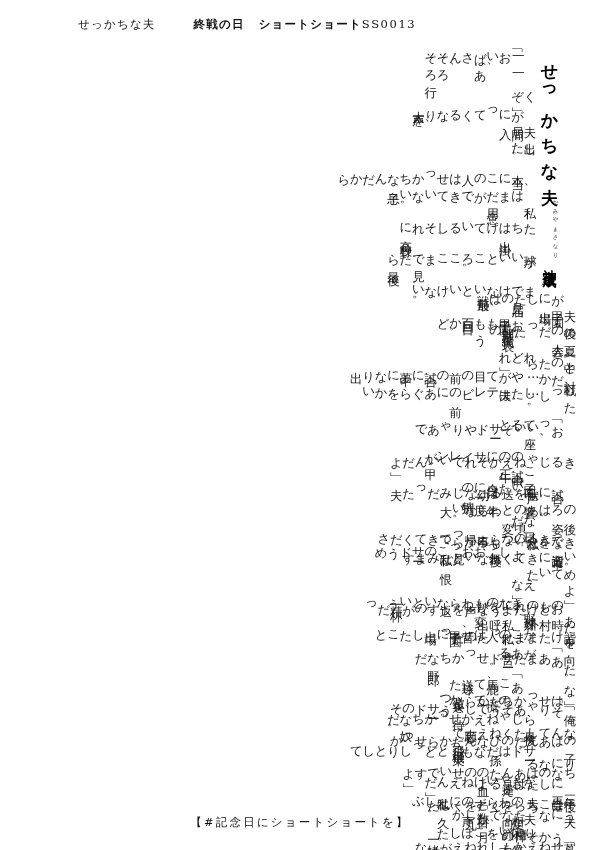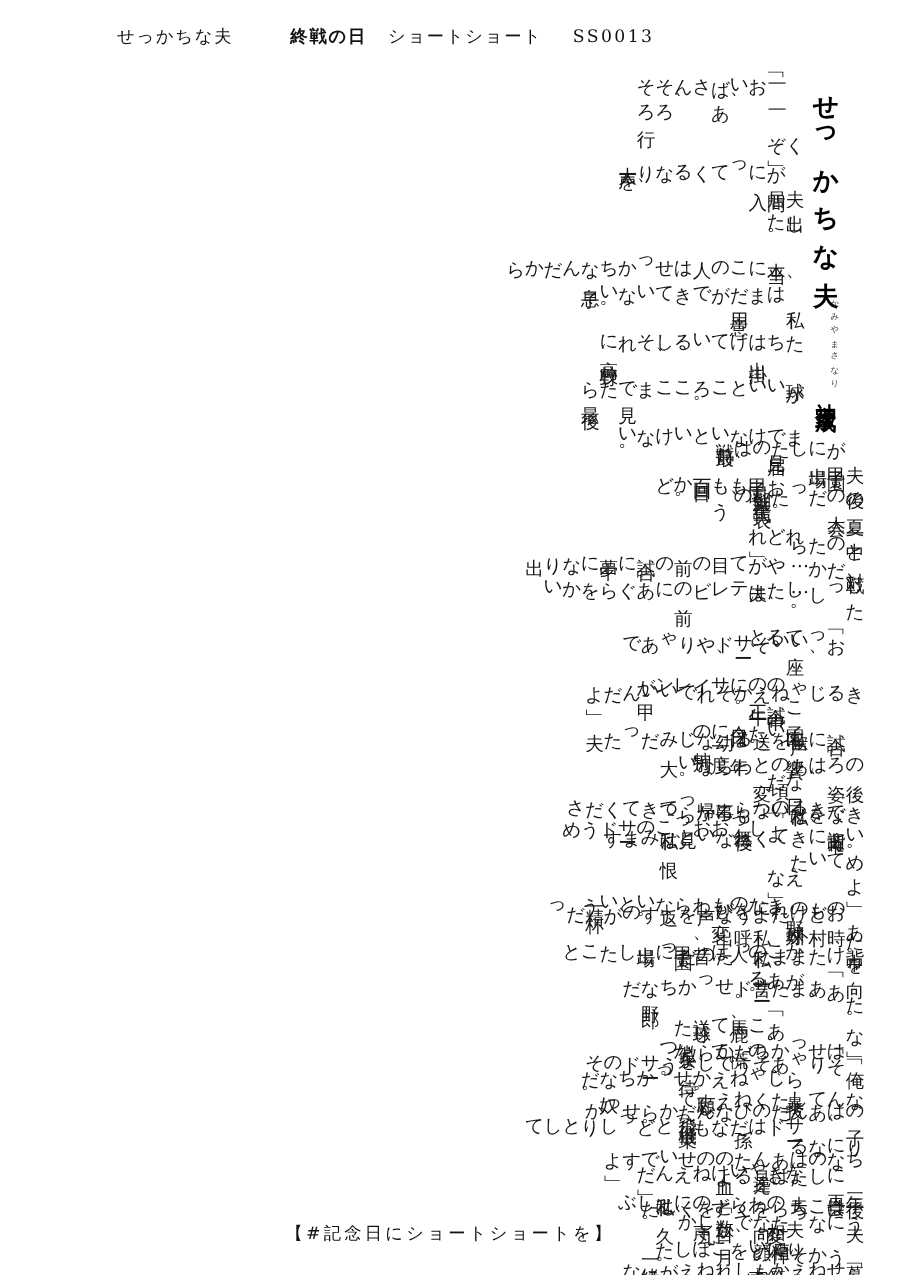--- a/index.html
+++ b/index.html
@@ -25,22 +25,22 @@
     height: 20px;
     display: flex;
     align-items: center;
     font-size: 11.5px;
     letter-spacing: 1.2px;
     color: #111;
     white-space: nowrap;
   }
   #header-bar .hdr-title { margin-left: 78px; }
   #header-bar .hdr-sub   { margin-left: 38px; font-weight: bold; }
-  #header-bar .hdr-kind  { margin-left: 14px; }
-  #header-bar .hdr-id    { margin-left: 20px; letter-spacing: 1.6px; }
+  #header-bar .hdr-kind  { margin-left: 14px; font-weight: bold; }
+  #header-bar .hdr-id    { letter-spacing: 1.6px; }
 
   
   .vblock {
     position: absolute;
     writing-mode: vertical-rl;
     -webkit-writing-mode: vertical-rl;
     text-orientation: upright;
     display: flex;
     flex-direction: row;
     font-size: 12.4px;

